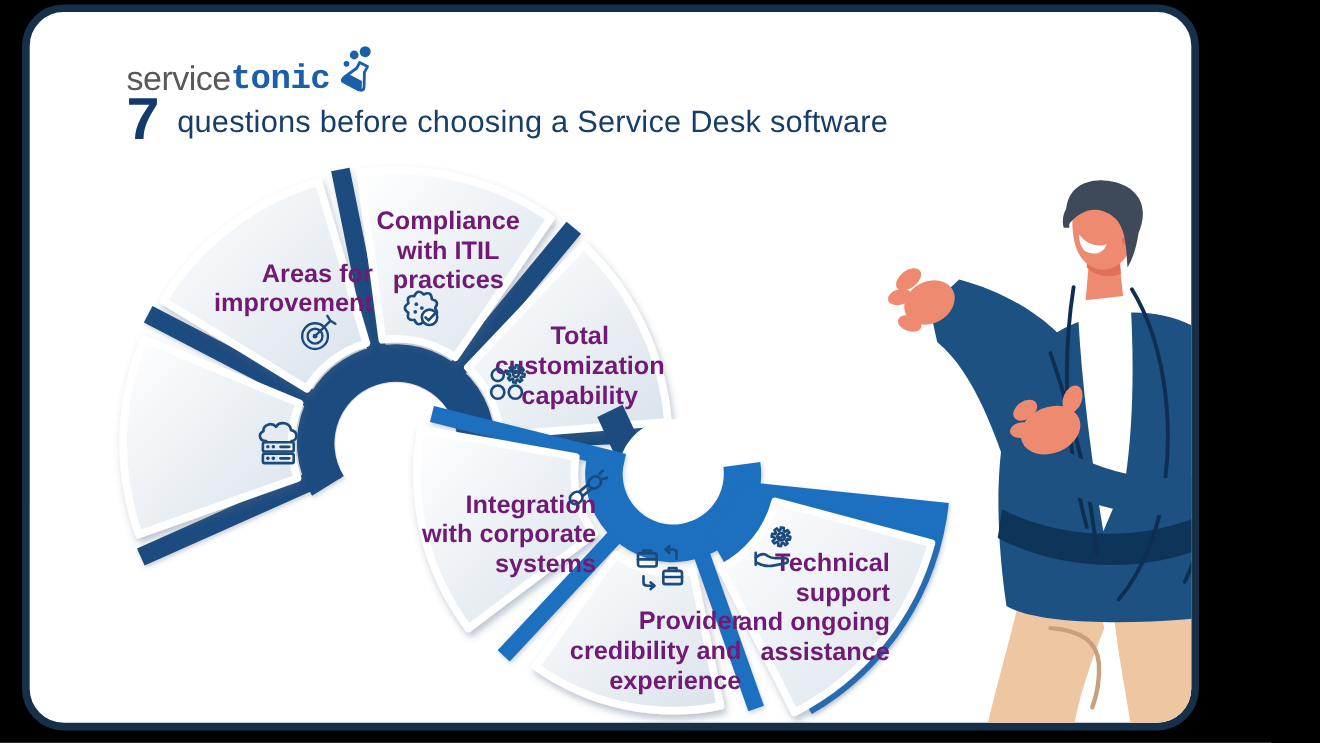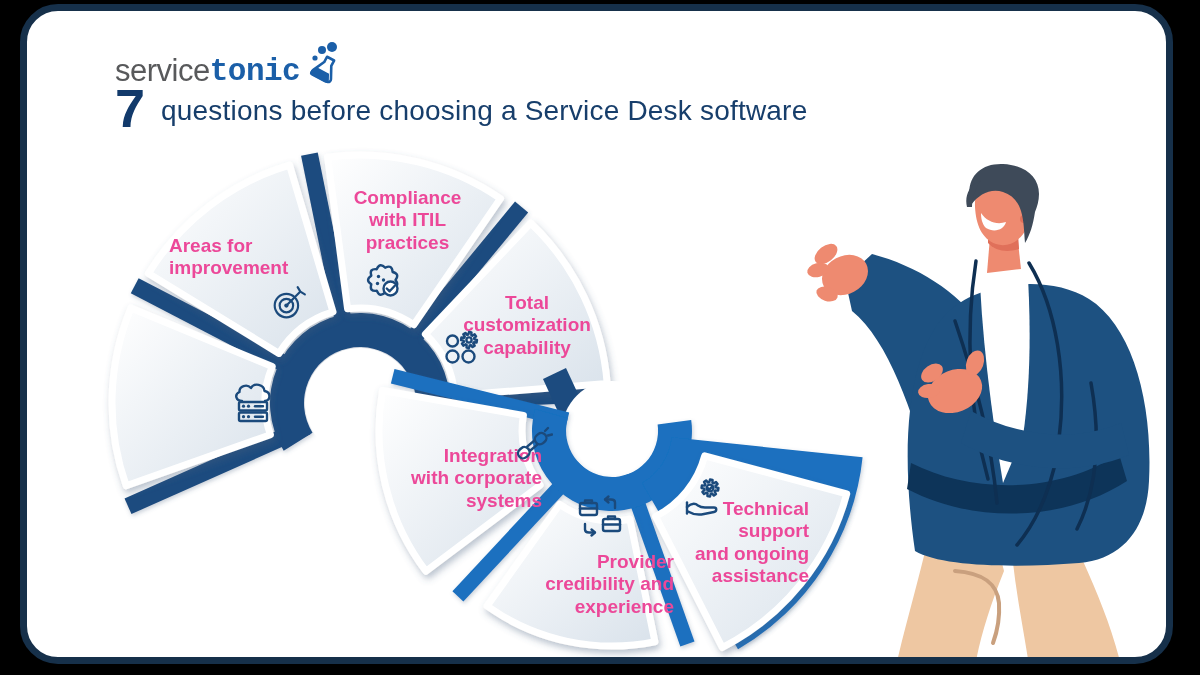--- a/index.html
+++ b/index.html
@@ -1,31 +1,31 @@
 <!DOCTYPE html>
 <html><head>
 <meta charset="utf-8">
 <style>
   html,body{margin:0;padding:0;background:#000;width:1200px;height:675px;overflow:hidden;
     font-family:"Liberation Sans",sans-serif;}
   .stage{position:relative;width:1200px;height:675px;background:#000;}
-  .card{position:absolute;left:20px;top:4px;width:1153px;height:660px;background:#fff;
+  .card{position:absolute;left:20px;top:4px;width:1070px;height:660px;background:#fff;
     border:7px solid #16304a;border-radius:38px;overflow:hidden;box-sizing:border-box;}
   
   .logo{position:absolute;left:88px;top:30px;display:flex;align-items:flex-end;}
   .logo .svc{font-size:31px;color:#58595b;letter-spacing:-.5px;}
   .logo .ton{font-size:31px;color:#1b5fa8;font-weight:700;letter-spacing:-.5px;font-family:Liberation Mono, monospace;}
   .logo .flask{margin-left:2px;margin-bottom:0px;}
   
   .titleRow{position:absolute;left:88px;top:74px;display:flex;align-items:flex-start;}
   .bigSeven{font-size:54px;line-height:46px;font-weight:800;color:#123a6b;}
   .titleTxt{font-size:28px;color:#173e6b;font-weight:500;margin:10px 13px 0 16px;letter-spacing:.2px;}
   
   svg.diagram{position:absolute;left:0;top:0;z-index:1;}
-  .seg-label{position:absolute;z-index:3;color:#ec4899;font-size:19px;line-height:1.18;
+  .seg-label{position:absolute;z-index:3;color:#701a75;font-size:23px;line-height:1.18;
     font-weight:600;white-space:pre-line;}
   .seg-icon{position:absolute;z-index:3;}
   .seg-icon svg{display:block;}
   .ic{stroke:#1b4a7c;stroke-width:2.4;fill:none;stroke-linecap:round;stroke-linejoin:round;}
   .icf{fill:#1b4a7c;stroke:none;}
   
   svg.man{position:absolute;left:760px;top:150px;z-index:2;}
 </style>
 </head>
 <body>
@@ -87,21 +87,21 @@
           <line x1="553.6" y1="453.6" x2="430.9" y2="585.3" stroke="#1a70bf" stroke-width="15"></line>
           <line x1="540.4" y1="408.9" x2="365.7" y2="365.3" stroke="#1a70bf" stroke-width="15"></line>
           <path d="M 664.2 408.9 A 80 80 0 1 1 508.1 397.9 L 540.8 407.3 A 46 46 0 1 0 630.6 413.6 Z" fill="#1a70bf"></path>
           <path d="M 835.6 446.3 A 252 252 0 0 1 711.0 638.2 L 615.0 472.0 A 60 60 0 0 0 644.7 426.3 Z" fill="#1a70bf"></path>
         </g>
         <path d="M 398.9 560.2 A 233 233 0 0 1 355.5 379.5 L 496.4 404.4 A 90 90 0 0 0 513.1 474.2 Z" fill="url(#segGrad)" stroke="#fff" stroke-width="7" stroke-linejoin="round" filter="url(#sh)"></path>
         <path d="M 627.9 630.7 A 215 215 0 0 1 460.1 595.0 L 532.7 493.3 A 90 90 0 0 0 602.9 508.2 Z" fill="url(#segGrad)" stroke="#fff" stroke-width="7" stroke-linejoin="round" filter="url(#sh)"></path>
         <path d="M 819.7 482.9 A 243 243 0 0 1 695.3 636.5 L 628.6 505.5 A 96 96 0 0 0 677.7 444.8 Z" fill="url(#segGrad)" stroke="#fff" stroke-width="7" stroke-linejoin="round" filter="url(#sh)"></path>
       </svg>
 
-    <div class="seg-label" style="left:142px;top:224px;width:170px;text-align:left">Areas for
+    <div class="seg-label" style="left:142px;top:224px;width:170px;text-align:right">Areas for
 improvement</div>
     <div class="seg-label" style="left:298px;top:176px;width:165px;text-align:center">Compliance
 with ITIL
 practices</div>
     <div class="seg-label" style="left:410px;top:281px;width:180px;text-align:center">Total
 customization
 capability</div>
     <div class="seg-label" style="left:335px;top:434px;width:180px;text-align:right">Integration
 with corporate
 systems</div>

